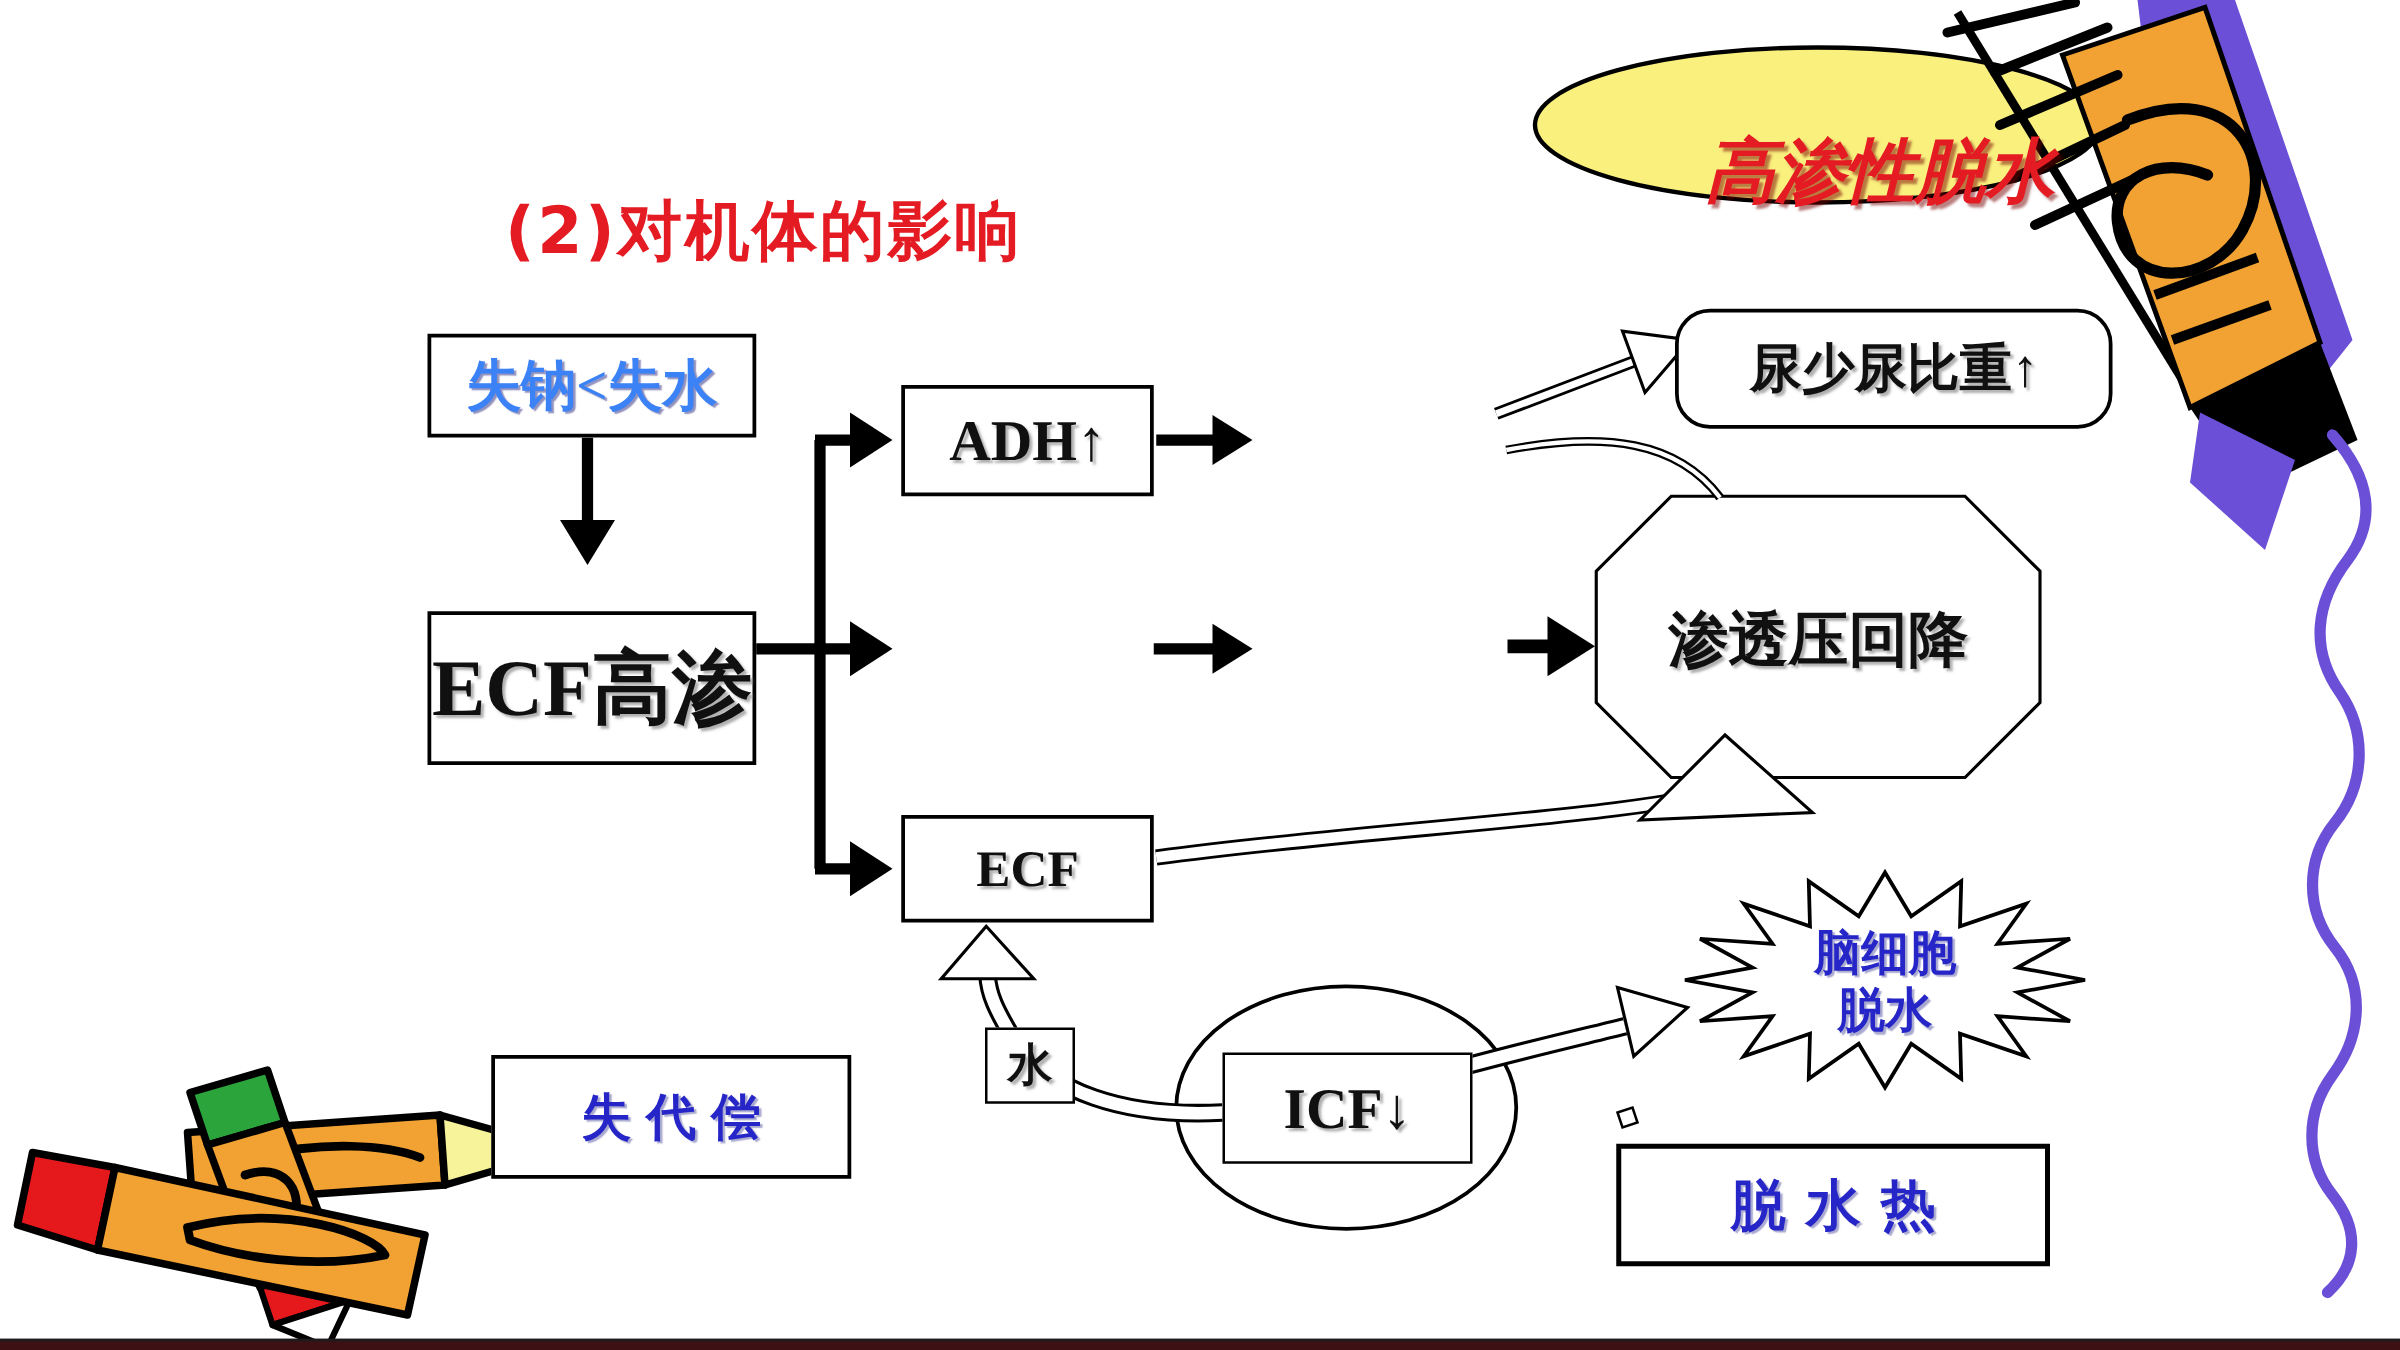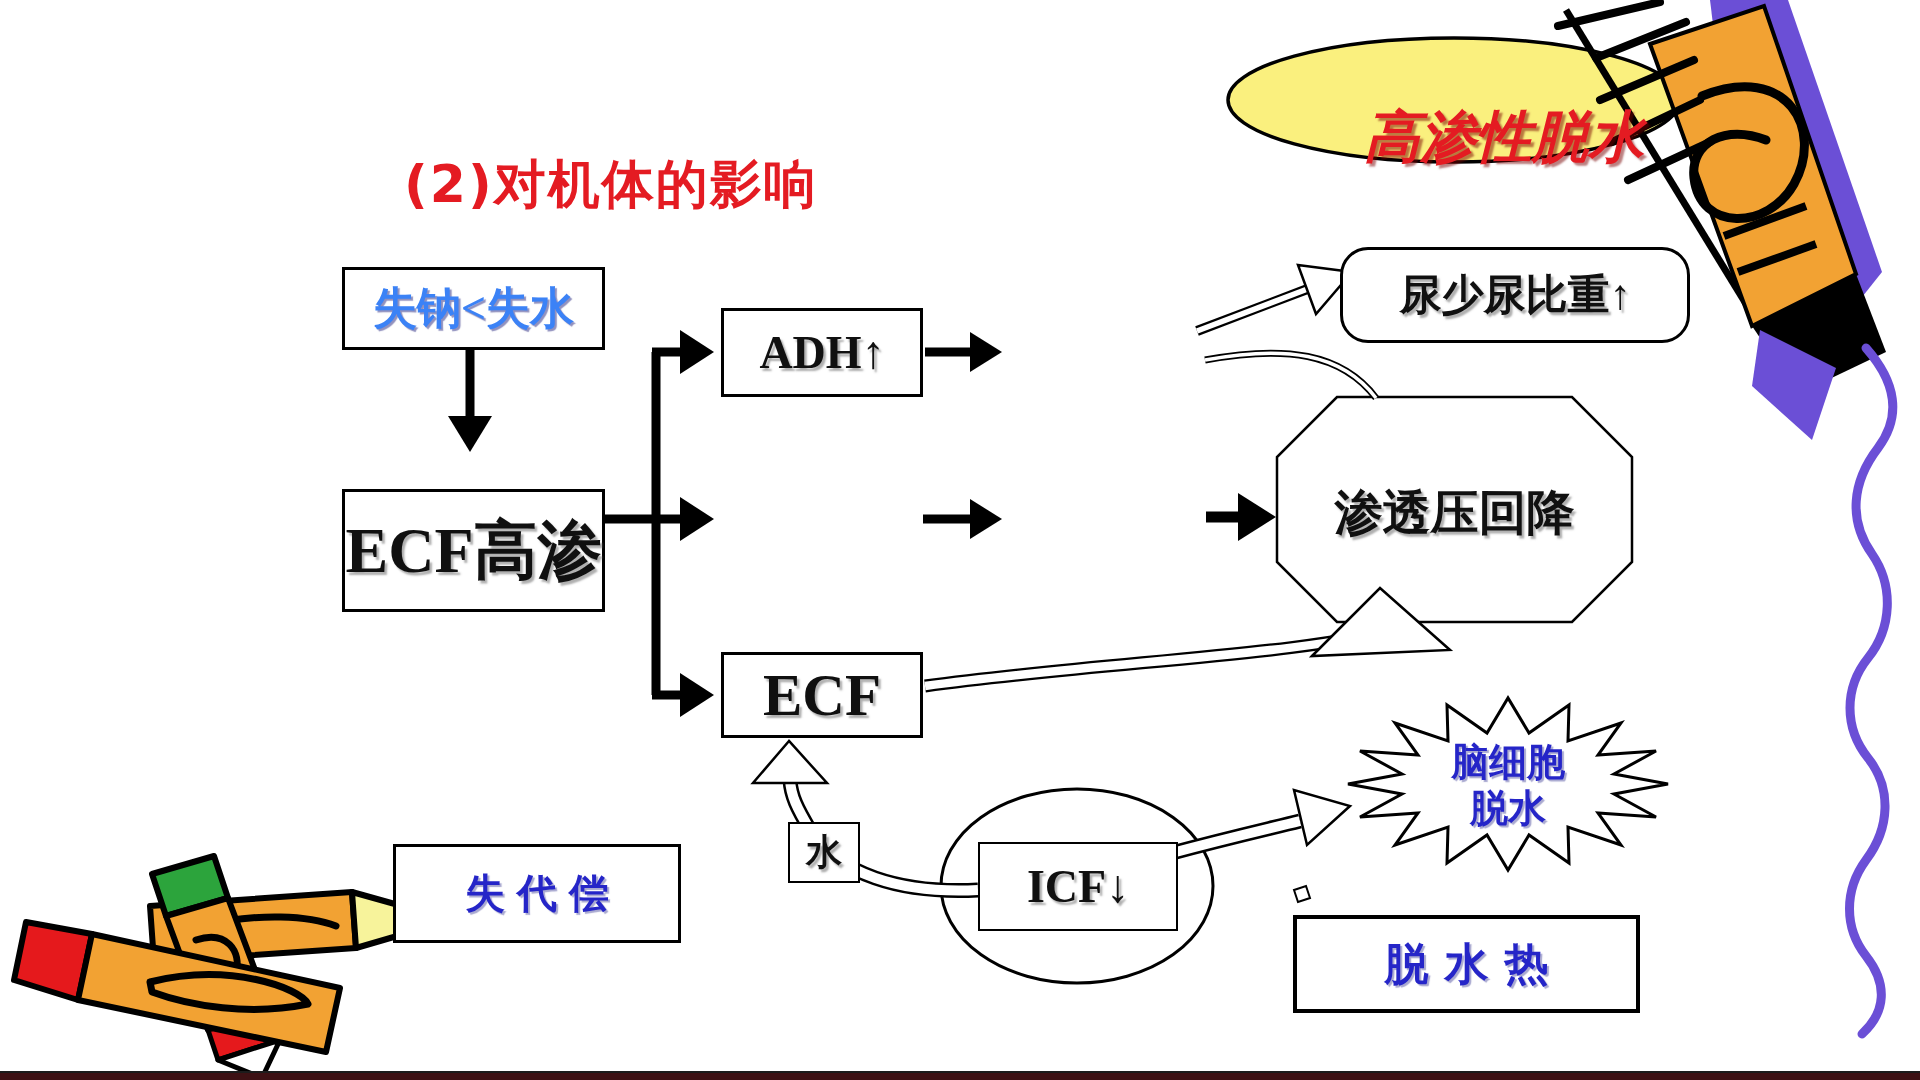--- a/index.html
+++ b/index.html
@@ -139,21 +139,21 @@
 
 
 <div class="lbl nbox" style="left:1340px;top:247px;width:350px;height:96px;font-size:42px;border-radius:28px;">尿少尿比重↑</div>
 
 
 
 <div class="lbl nbox freetext twoline" style="left:1292px;top:448px;width:325px;height:130px;font-size:48px;">
   <span>渗透压回降</span>
 </div>
 
-<div class="lbl nbox" style="left:721px;top:652px;width:202px;height:86px;font-size:59px;">ECF</div>
+<div class="lbl nbox" style="left:721px;top:652px;width:202px;height:86px;font-size:41px;">ECF</div>
 
 <div class="lbl nbox" style="left:788px;top:822px;width:72px;height:61px;font-size:36px;border-width:2.5px;">水</div>
 
 <div class="lbl nbox" style="left:978px;top:842px;width:200px;height:89px;font-size:46px;border-width:2px;">ICF↓</div>
 
 <div class="lbl nbox freetext twoline blue-pop" style="left:1388px;top:716px;width:240px;height:140px;font-size:38px;">
   <span>脑细胞</span>
   <span>脱水</span>
 </div>
 

